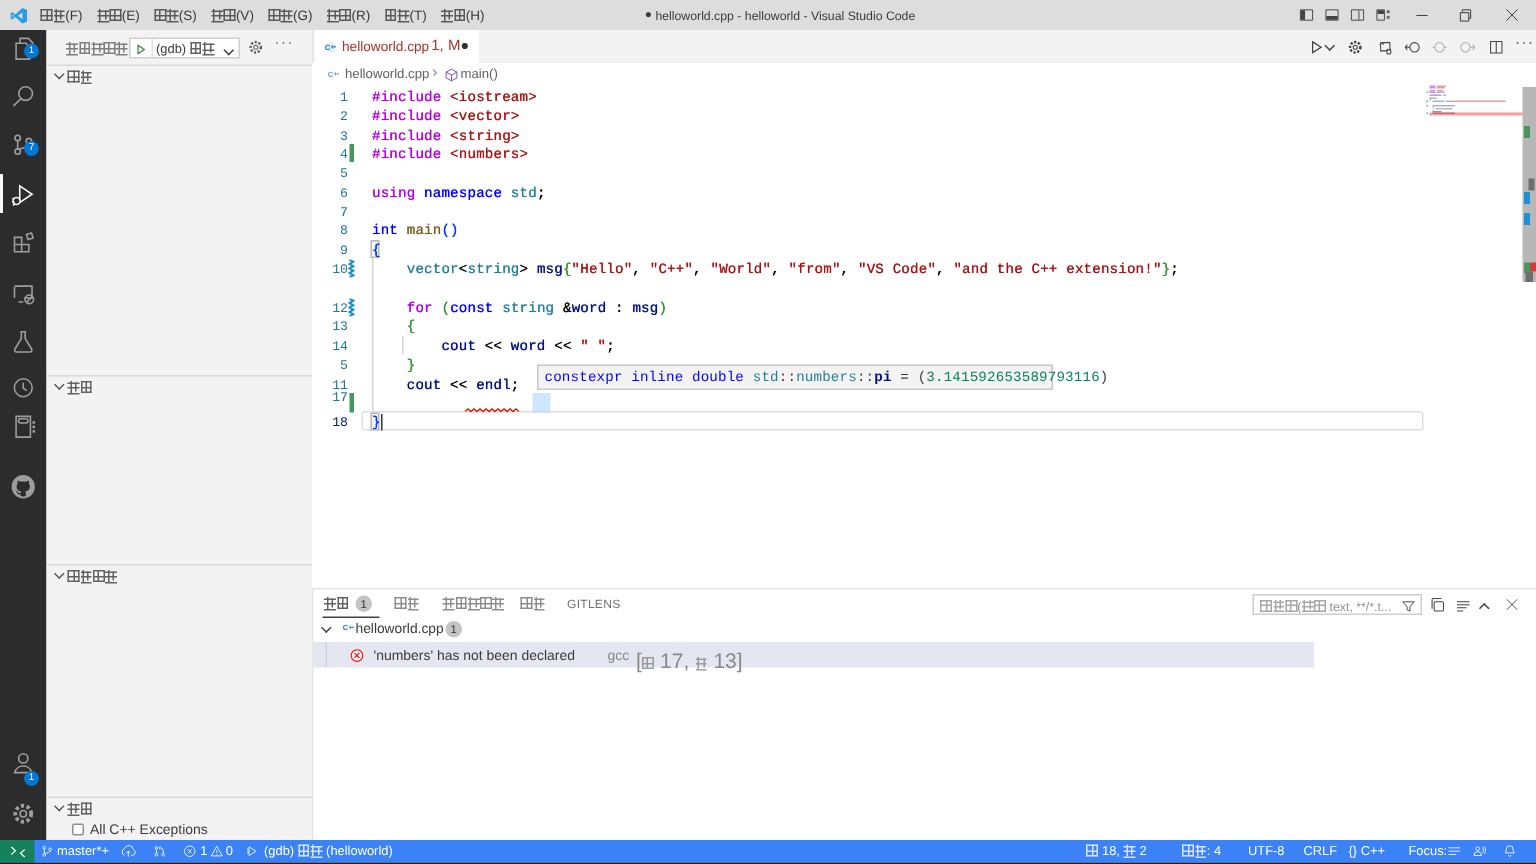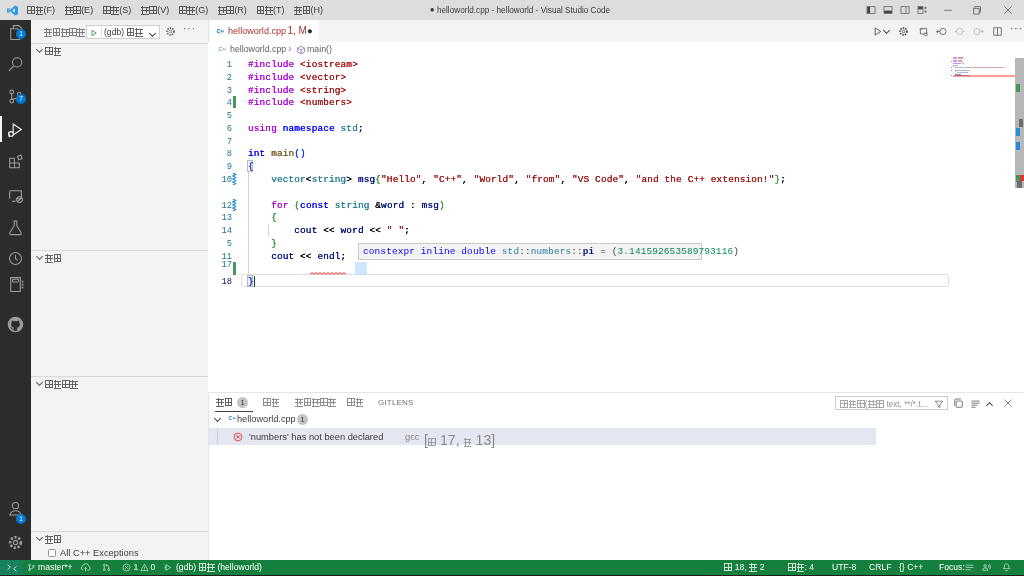--- a/index.html
+++ b/index.html
@@ -43,21 +43,21 @@
 #editor{left:208px;top:57px;width:816px;height:335px;background:#fff}
 
 .cl{position:absolute;left:0;width:816px;height:12.78px;line-height:12.78px;white-space:pre}
 .num{position:absolute;top:1.6px;width:24px;text-align:right;color:#237893;font-family:"Liberation Mono",monospace;font-size:8.8px;letter-spacing:0px}
 .code{position:absolute;left:40px;top:1.6px;font-family:"Liberation Mono",monospace;font-size:9.45px;letter-spacing:.12px;color:#000;text-shadow:0 0 .5px}
 .pp{color:#af00db}.str{color:#a31515}.kw{color:#0000ff}.ty{color:#267f99}.vr{color:#001080}.fn{color:#795e26}.b1{color:#0431fa}.b2{color:#319331}.nm{color:#098658}
 .mm{display:block;position:absolute;height:1.05px}
 
 #panel{left:208px;top:392px;width:816px;height:168px;background:#fff;border-top:1px solid #e5e5e5;border-left:1px solid #e5e5e5}
 
-#status{left:0;top:560px;width:1024px;height:15px;background:#15803d;color:#fff;font-size:8.6px;line-height:15px}
+#status{left:0;top:560px;width:1024px;height:15px;background:#3b82f6;color:#fff;font-size:8.6px;line-height:15px}
 #status svg{vertical-align:-1.5px}
 #botline{left:0;top:575px;width:1024px;height:1px;background:#1f1f1f}
 </style></head>
 <body>
 <div class="abs" id="titlebar">
   <svg class="abs" style="left:7px;top:5px" width="11" height="11" viewBox="0 0 16 16">
       <path fill="#269bea" d="M11.6.6 4.8 6.9 1.7 4.5 0 5.3v5.4l1.7.8 3.1-2.4 6.8 6.3 4.4-1.8V2.4L11.6.6zM1.9 9.7V6.3l1.6 1.7-1.6 1.7zm9.7 1.5L7.1 8l4.5-3.2v6.4z"></path>
     </svg>
   <div class="abs" id="menus"><span class="m"><span class="zh s"></span><span class="zh s b"></span>(F)</span><span class="m"><span class="zh s b"></span><span class="zh s"></span>(E)</span><span class="m"><span class="zh s"></span><span class="zh s b"></span>(S)</span><span class="m"><span class="zh s b"></span><span class="zh s"></span>(V)</span><span class="m"><span class="zh s"></span><span class="zh s b"></span>(G)</span><span class="m"><span class="zh s b"></span><span class="zh s"></span>(R)</span><span class="m"><span class="zh s"></span><span class="zh s b"></span>(T)</span><span class="m"><span class="zh s b"></span><span class="zh s"></span>(H)</span></div>
   <div class="abs" id="wtitle"><span style="font-size:8px;vertical-align:1px">●</span> helloworld.cpp - helloworld - Visual Studio Code</div>

